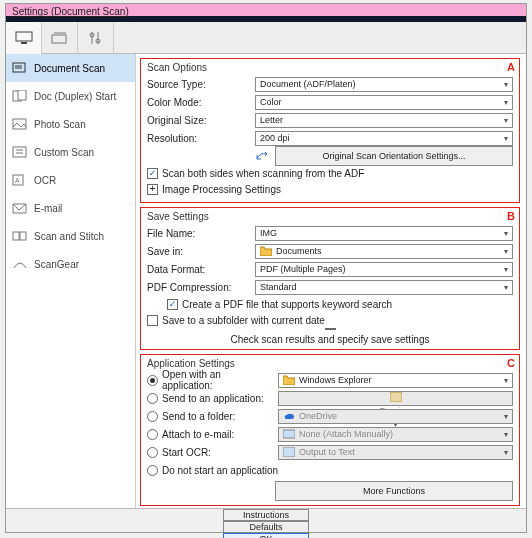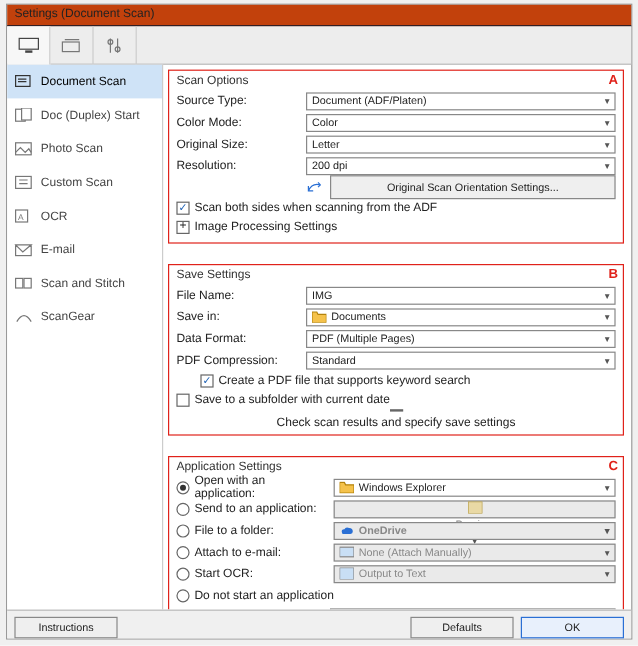--- a/index.html
+++ b/index.html
@@ -14,24 +14,25 @@
   }
   .window {
     position: absolute;
     left: 5px; top: 3px;
     width: 522px; height: 530px;
     background: #fff;
     border: 1px solid #999;
   }
   .titlebar {
     height: 18px;
-    background: #c2410c;
-    border-bottom: 1px solid #0f172a;
+    background: #f9a8d4;
+    border-bottom: 6px solid #0f172a;
     padding: 2px 6px;
     font-size: 10px;
+    text-decoration: underline;
   }
   .toolbar {
     height: 32px;
     background: #ededed;
     border-bottom: 1px solid #bbb;
     display: flex;
     align-items: center;
   }
   .tool-tab {
     width: 36px; height: 32px;
@@ -64,21 +65,21 @@
   .main {
     flex: 1;
     padding: 4px 6px 4px 4px;
     position: relative;
     overflow: hidden;
   }
   .group {
     border: 1px solid #e0221a;
     padding: 3px 6px 5px 6px;
     position: relative;
-    margin-bottom: 17px;
+    margin-bottom: 4px;
   }
   .group-legend {
     font-size: 10px;
     color: #333;
     margin-bottom: 2px;
   }
   .group-letter {
     position: absolute;
     right: 4px; top: 2px;
     color: #e0221a;
@@ -136,22 +137,23 @@
     font-size: 10px; line-height: 1;
     cursor: pointer;
   }
   .footer {
     position: absolute;
     left: 0; right: 0; bottom: 0;
     height: 24px;
     border-top: 1px solid #bbb;
     background: #f0f0f0;
     display: flex;
-    align-items: flex-end;
+    align-items: center;
     padding: 0 6px;
+    flex-direction: column;
   }
   .footer .spacer { flex: 1; }
   .footer .btn { width: 86px; justify-content: center; height: 18px; }
   .footer .btn.ok { border: 1px solid #2a6fd4; background: #e8f0fc; }
   svg { display: block; }
   .restore-icon {
     width: 16px; height: 12px;
     display: flex; align-items: center; justify-content: center;
   }
   .combo-text { flex: 1; }
@@ -390,22 +392,22 @@
                 <svg width="12" height="10">
                   <rect x="0" y="0" width="12" height="10" fill="#e9d9a5" stroke="#b59b44"></rect>
                 </svg>
               </span>
               <span class="combo-text">Preview</span>
               <span class="arrow">▾</span>
             </div>
         </div>
         <div class="row">
           <span class="radio"></span>
-          <span class="label" style="flex:0 0 112px;">File to a folder:</span>
-          <div class="combo icon-combo" style="background:#eaeaea;color:#888;font-weight:bold;">
+          <span class="label" style="flex:0 0 112px;">Send to a folder:</span>
+          <div class="combo icon-combo" style="background:#eaeaea;color:#888;">
               <span class="combo-icon">
                 <svg width="12" height="10">
                   <path d="M2 7 Q1 4 4 4 Q5 2 8 3 Q11 3 11 6 Q11 8 9 8 L3 8 Q2 8 2 7" fill="#2a6fd4"></path>
                 </svg>
               </span>
               <span class="combo-text">OneDrive</span>
               <span class="arrow">▾</span>
             </div>
         </div>
         <div class="row">

